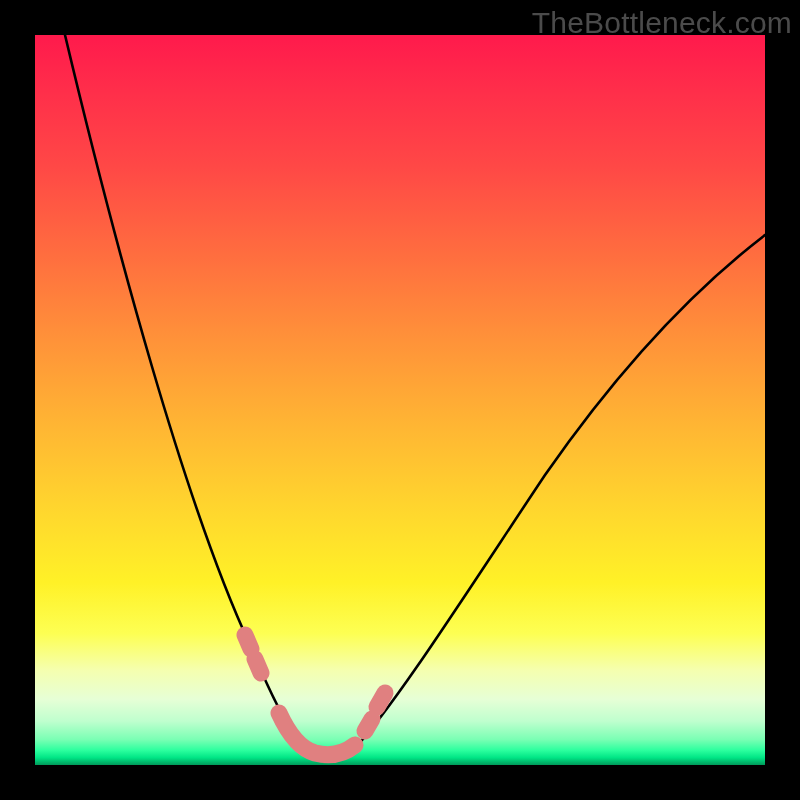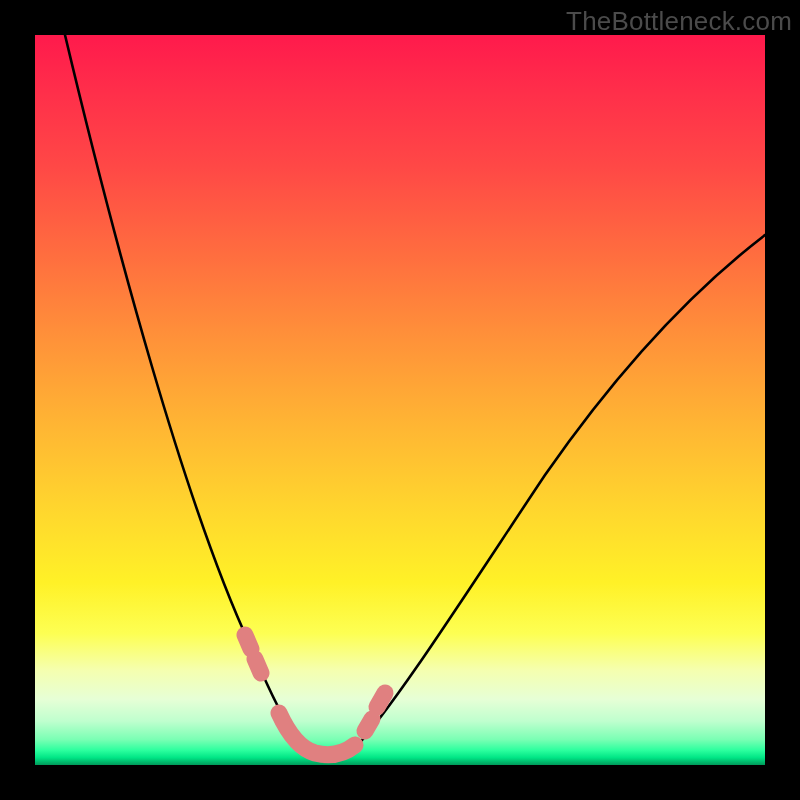--- a/index.html
+++ b/index.html
@@ -41,21 +41,21 @@
       #2bff9e 98%,
       #00e585 99%,
       #009a5a 100%
     );
   }
   .watermark {
     position: absolute;
     top: 6px;
     right: 8px;
     color: #4b4b4b;
-    font-size: 26px;
+    font-size: 30px;
     font-weight: 500;
     letter-spacing: 0.2px;
     user-select: none;
   }
   svg.curve {
     position: absolute;
     left: 0;
     top: 0;
     width: 730px;
     height: 730px;

